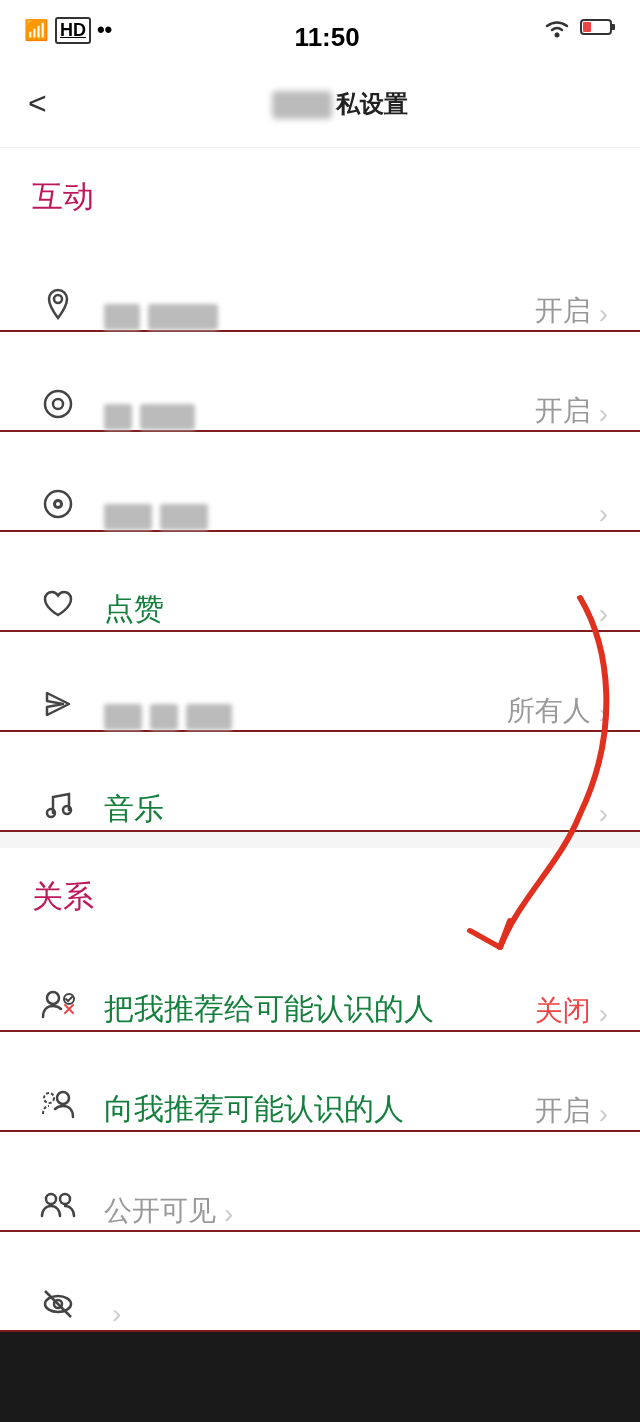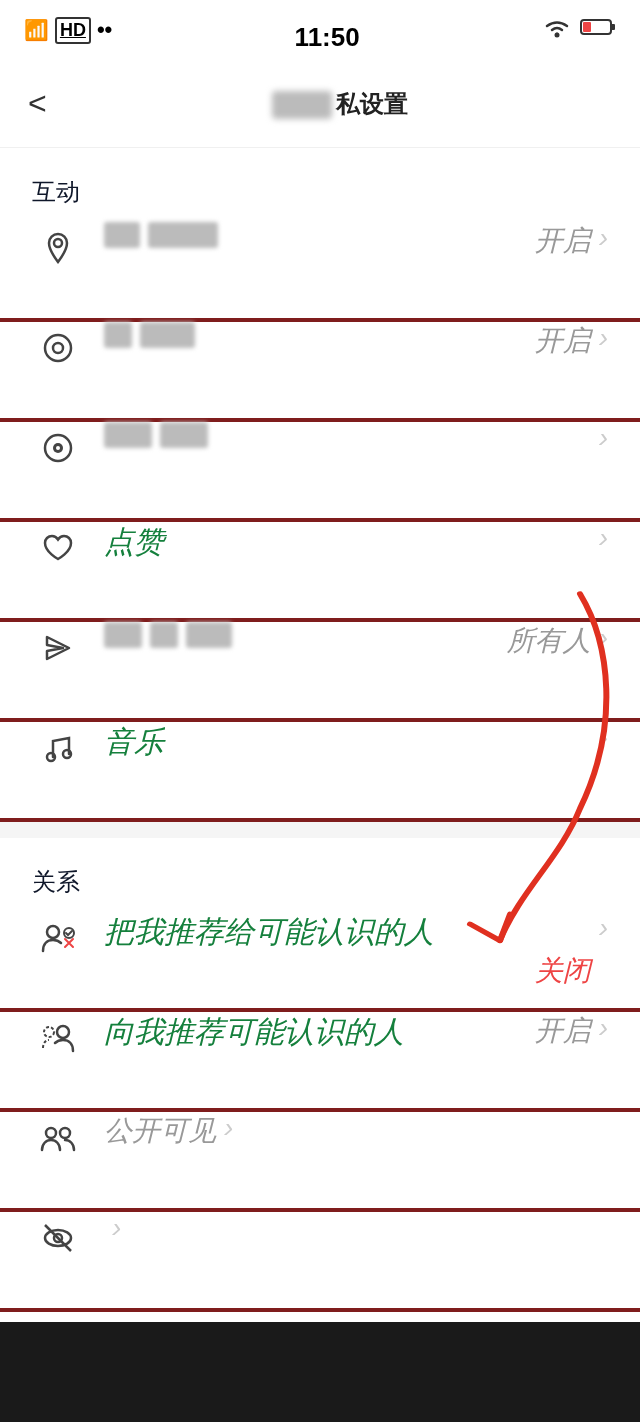--- a/index.html
+++ b/index.html
@@ -49,35 +49,34 @@
       transform: translateX(-50%);
       font-size: 24px;
       font-weight: 600;
       color: #222;
       margin-left: 20px;
     }
 
     
     .section-label {
       padding: 28px 32px 14px;
-      font-size: 24px;
-      color: #0f172a;
+      font-size: 31px;
+      color: #be185d;
     }
 
     
     .menu-item {
       display: flex;
-      align-items: flex-start;
+      align-items: flex-end;
       padding: 0 32px;
       height: 100px;
-      border-bottom: 4px solid #7f1d1d;
+      border-bottom: 2px solid #7f1d1d;
       background: #fff;
       cursor: pointer;
       position: relative;
-      font-style: italic;
     }
     .menu-icon {
       width: 52px;
       height: 52px;
       display: flex;
       align-items: center;
       justify-content: center;
       font-size: 34px;
       color: #444;
       flex-shrink: 0;

